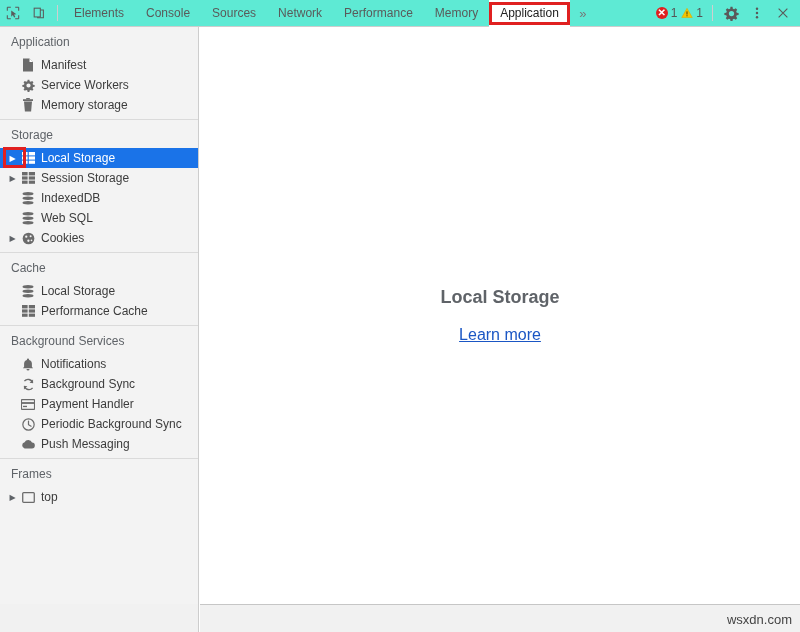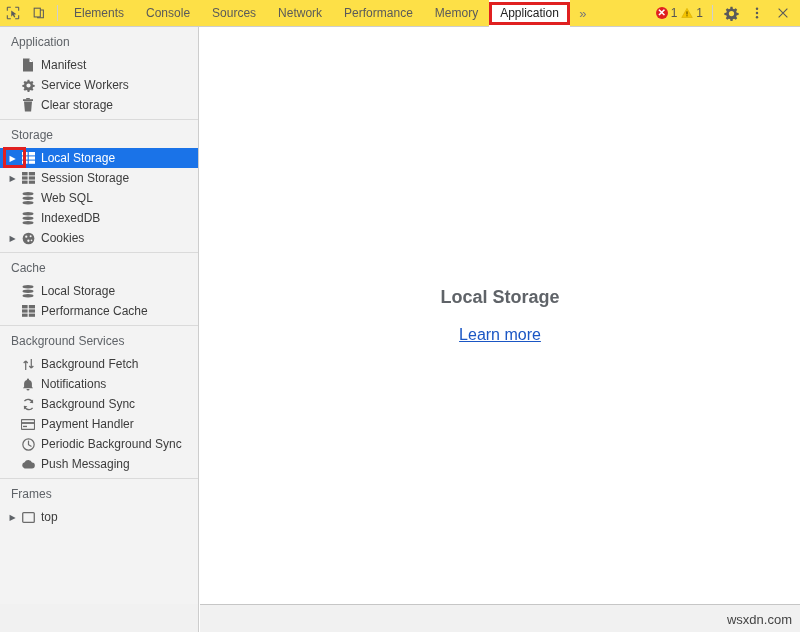--- a/index.html
+++ b/index.html
@@ -15,21 +15,21 @@
     color: #333333;
     overflow: hidden;
     position: relative;
   }
 
   
   #toolbar {
     position: absolute;
     left: 0; top: 0;
     width: 800px; height: 27px;
-    background: #fde047;
+    background: #5eead4;
     border-bottom: 1px solid #cdcdcd;
     display: flex;
     align-items: center;
     box-sizing: border-box;
   }
   .tb-icon-btn {
     width: 26px; height: 26px;
     display: flex; align-items: center; justify-content: center;
     flex: 0 0 auto;
   }
@@ -308,21 +308,21 @@
   </div>
 
   <div class="tree-row indent-noarrow">
     <span class="row-icon">
       <svg width="12" height="14" viewBox="0 0 12 14">
         <rect x="1" y="1.2" width="10" height="1.8" fill="#6b6b6b"></rect>
         <rect x="4.2" y="0" width="3.6" height="1.4" fill="#6b6b6b"></rect>
         <path d="M2 3.4 h8 l-0.9 10 h-6.2 z" fill="#6b6b6b"></path>
       </svg>
     </span>
-    <span class="row-label">Clear storage</span>
+    <span class="row-label">Memory storage</span>
   </div>
 
   <div class="sec-divider"></div>
 
   <div class="sec-title">Storage</div>
 
   <div class="tree-row selected arrow-highlight">
     <span class="twisty">▶</span>
     <span class="row-icon">
       <svg width="13" height="12" viewBox="0 0 13 12">
@@ -353,32 +353,32 @@
   </div>
 
   <div class="tree-row indent-noarrow">
     <span class="row-icon">
       <svg width="12" height="13" viewBox="0 0 12 13">
         <ellipse cx="6" cy="1.7" rx="5.5" ry="1.7" fill="#6b6b6b"></ellipse>
         <ellipse cx="6" cy="6.2" rx="5.5" ry="1.7" fill="#6b6b6b"></ellipse>
         <ellipse cx="6" cy="10.7" rx="5.5" ry="1.7" fill="#6b6b6b"></ellipse>
       </svg>
     </span>
-    <span class="row-label">Web SQL</span>
+    <span class="row-label">IndexedDB</span>
   </div>
 
   <div class="tree-row indent-noarrow">
     <span class="row-icon">
       <svg width="12" height="13" viewBox="0 0 12 13">
         <ellipse cx="6" cy="1.7" rx="5.5" ry="1.7" fill="#6b6b6b"></ellipse>
         <ellipse cx="6" cy="6.2" rx="5.5" ry="1.7" fill="#6b6b6b"></ellipse>
         <ellipse cx="6" cy="10.7" rx="5.5" ry="1.7" fill="#6b6b6b"></ellipse>
       </svg>
     </span>
-    <span class="row-label">IndexedDB</span>
+    <span class="row-label">Web SQL</span>
   </div>
 
   <div class="tree-row">
     <span class="twisty">▶</span>
     <span class="row-icon">
       <svg width="13" height="13" viewBox="0 0 14 14">
         <circle cx="7" cy="7" r="6.3" fill="#6b6b6b"></circle>
         <circle cx="4.6" cy="5" r="1.25" fill="#f3f3f3"></circle>
         <circle cx="9.3" cy="4.6" r="1.1" fill="#f3f3f3"></circle>
         <circle cx="6.9" cy="9.4" r="1.25" fill="#f3f3f3"></circle>
@@ -414,29 +414,20 @@
         <rect x="6.8" y="8.6" width="6.2" height="3.2" fill="#6b6b6b"></rect>
       </svg>
     </span>
     <span class="row-label">Performance Cache</span>
   </div>
 
   <div class="sec-divider"></div>
 
   <div class="sec-title">Background Services</div>
 
-  <div class="tree-row indent-noarrow">
-    <span class="row-icon">
-      <svg width="13" height="13" viewBox="0 0 14 14">
-        <path d="M4 13 V3 M4 3 L1.8 5.4 M4 3 L6.2 5.4" stroke="#6b6b6b" stroke-width="1.3" fill="none"></path>
-        <path d="M10 1 V11 M10 11 L7.8 8.6 M10 11 L12.2 8.6" stroke="#6b6b6b" stroke-width="1.3" fill="none"></path>
-      </svg>
-    </span>
-    <span class="row-label">Background Fetch</span>
-  </div>
 
   <div class="tree-row indent-noarrow">
     <span class="row-icon">
       <svg width="12" height="13" viewBox="0 0 12 13">
         <path d="M6 0.4 a1.1 1.1 0 0 1 1.1 1.1 v0.4 a3.9 3.9 0 0 1 2.8 3.7 v3.1 l1.1 1.5 h-10 l1.1-1.5 v-3.1 a3.9 3.9 0 0 1 2.8-3.7 v-0.4 a1.1 1.1 0 0 1 1.1-1.1 z" fill="#6b6b6b"></path>
         <path d="M4.5 11 a1.5 1.5 0 0 0 3 0 z" fill="#6b6b6b"></path>
       </svg>
     </span>
     <span class="row-label">Notifications</span>
   </div>

